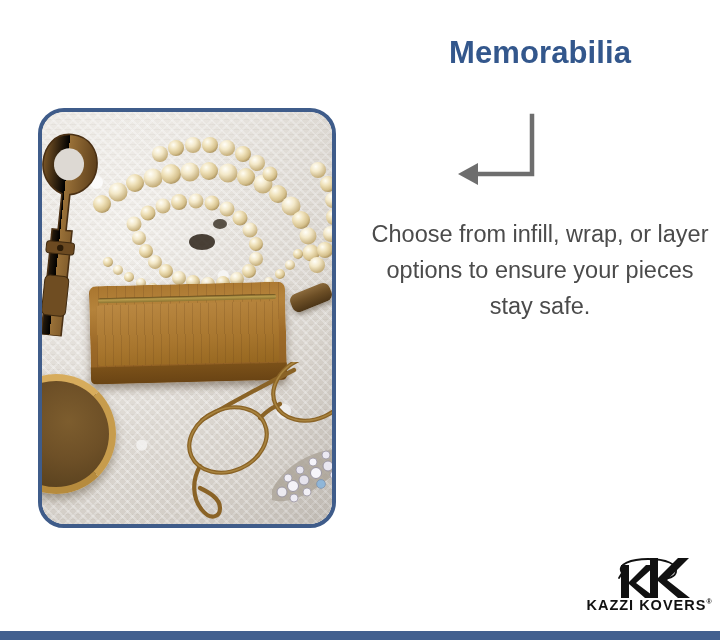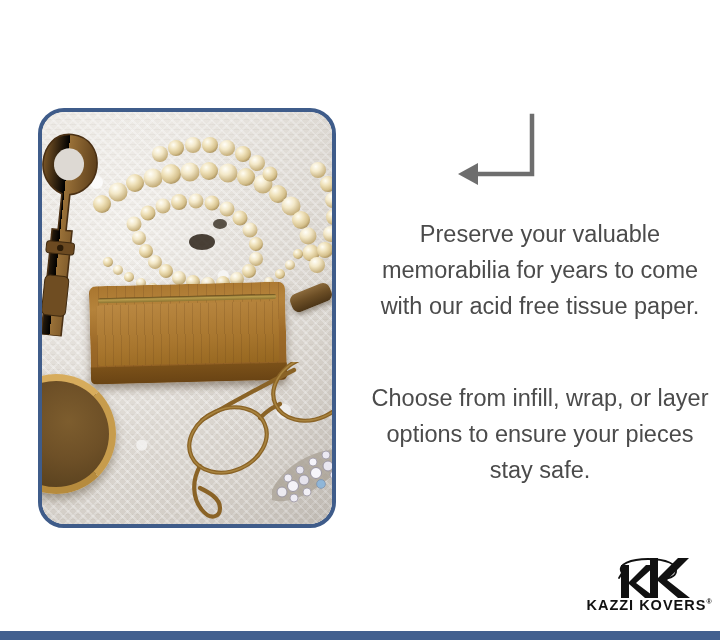--- a/index.html
+++ b/index.html
@@ -411,28 +411,28 @@
           <circle cx="57" cy="50" r="4.4" fill="#8fb6d8" stroke="#7f93ad" stroke-width="0.8"></circle>
           <circle cx="70" cy="41" r="4" fill="#eceaf2" stroke="#9b96a2" stroke-width="0.8"></circle>
         </g>
       </svg>
 
     </div>
   </div>
 
   <div class="right-col">
 
+    <div class="page-title">Memorabilia</div>
 
     <svg class="elbow-arrow" viewBox="0 0 90 80">
       <path d="M80 6 L80 64 L22 64" fill="none" stroke="#6e6e6e" stroke-width="4.5" stroke-linecap="square" stroke-linejoin="miter"></path>
       <path d="M6 64 L26 53 L26 75 Z" fill="#6e6e6e"></path>
     </svg>
 
     <div class="body-copy">
-      <p class="para">Preserve your valuable memorabilia for years to come with our acid free tissue paper.</p>
       <p class="para">Choose from infill, wrap, or layer options to ensure your pieces stay safe.</p>
     </div>
   </div>
 
   <div class="logo-block">
     <svg class="logo-mark" viewBox="0 0 126 42">
 
       <path d="M36 17 C30 8 46 3 62 3 C80 3 92 8 90 16 C89 21 82 23 76 23" fill="none" stroke="#111111" stroke-width="1.8"></path>
       <path d="M36 17 L33 22" fill="none" stroke="#111111" stroke-width="1.8" stroke-linecap="round"></path>
 

